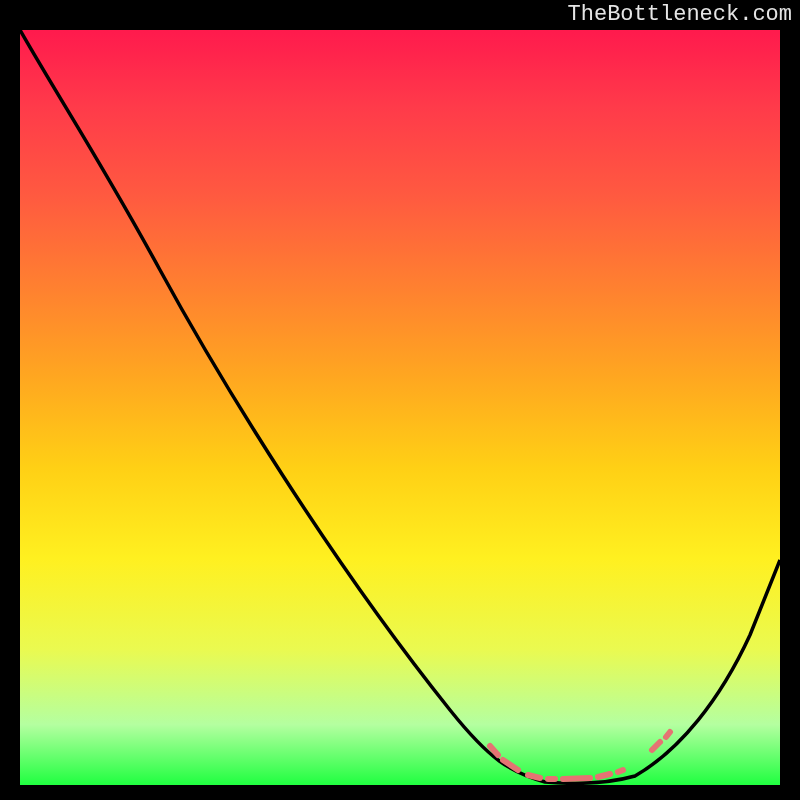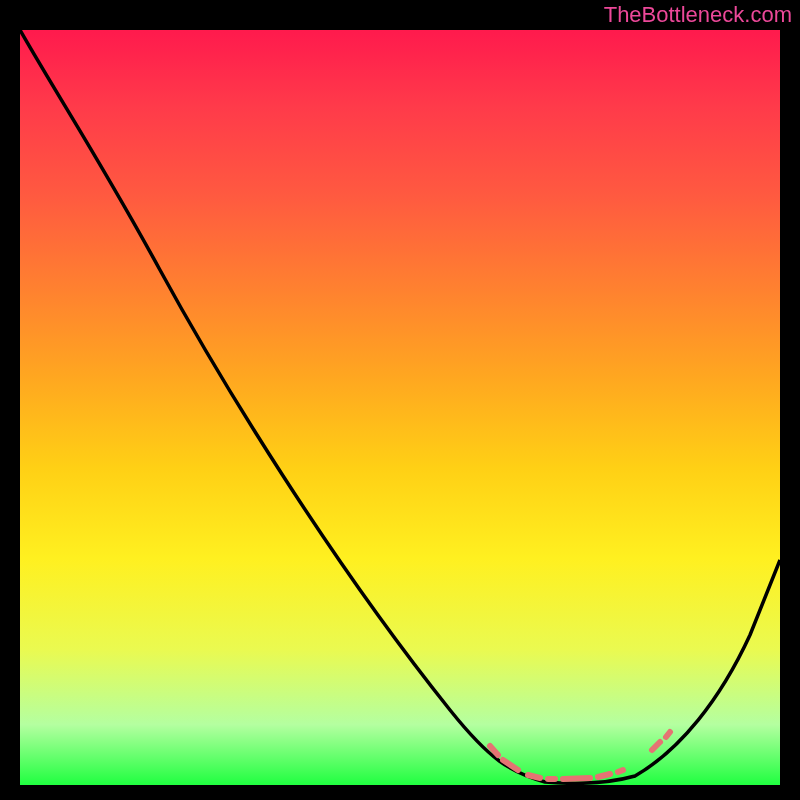--- a/index.html
+++ b/index.html
@@ -14,24 +14,25 @@
   .outer {
     width: 800px;
     height: 800px;
     background: #000;
     position: relative;
   }
   .watermark {
     position: absolute;
     top: 2px;
     right: 8px;
-    color: #ec4899;
+    color: #e5e5e5;
     font-size: 22px;
     font-weight: 500;
     z-index: 5;
+    font-family: Liberation Mono, monospace;
   }
   .plot-area {
     position: absolute;
     left: 20px;
     top: 30px;
     width: 760px;
     height: 755px;
     background: linear-gradient(to bottom,
       #ff1a4d 0%,
       #ff3a4a 10%,

